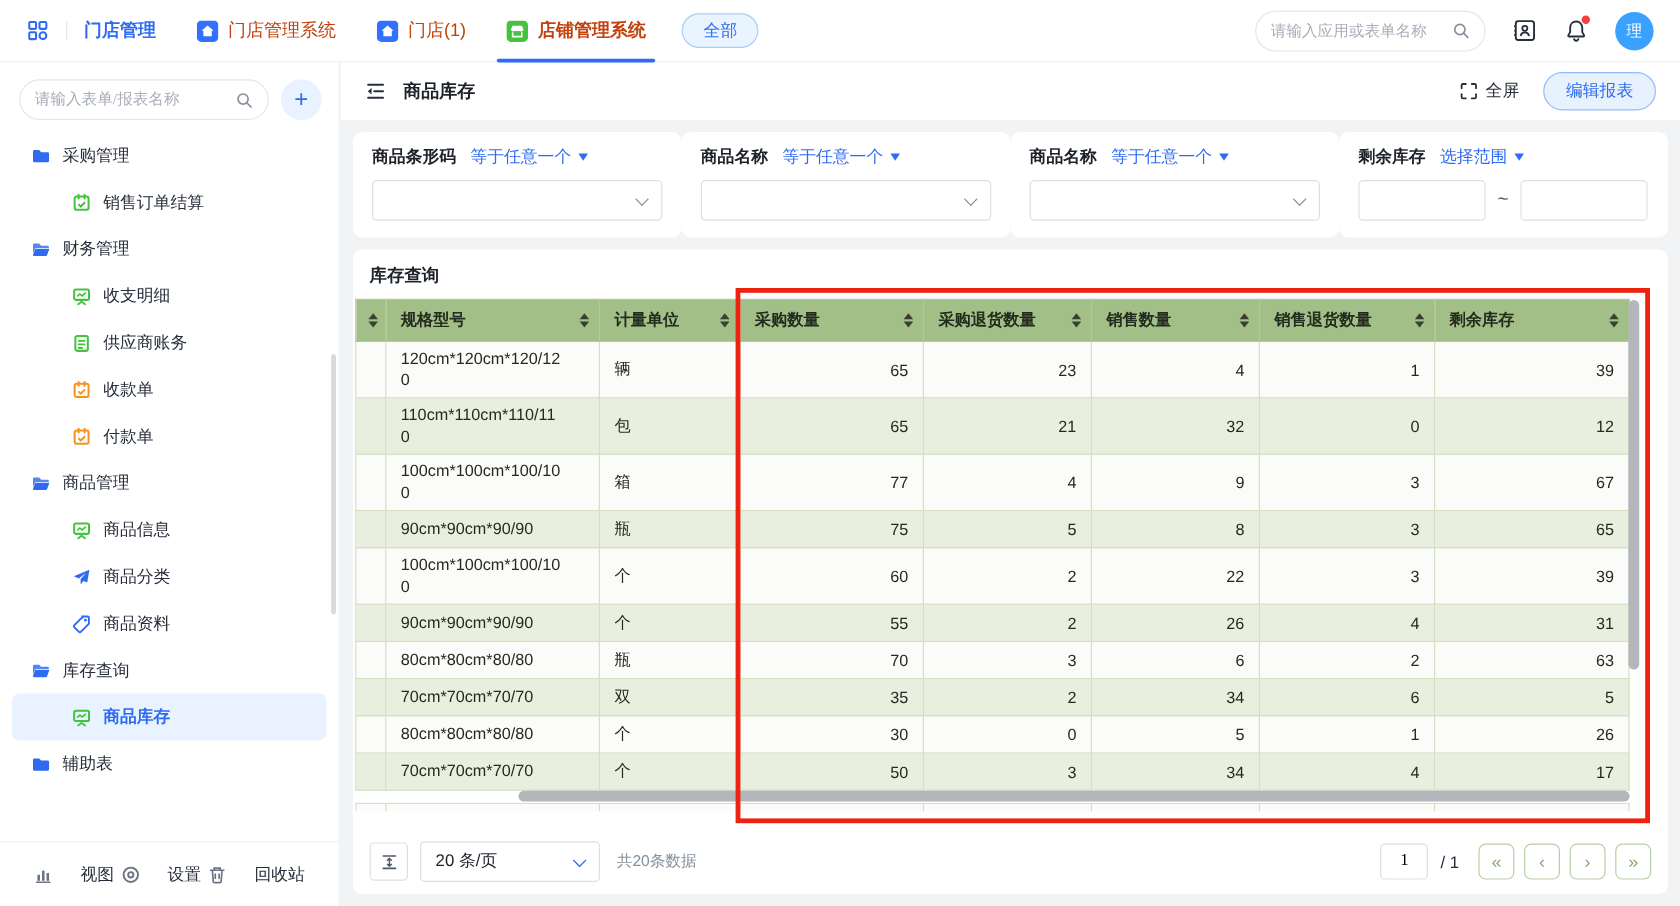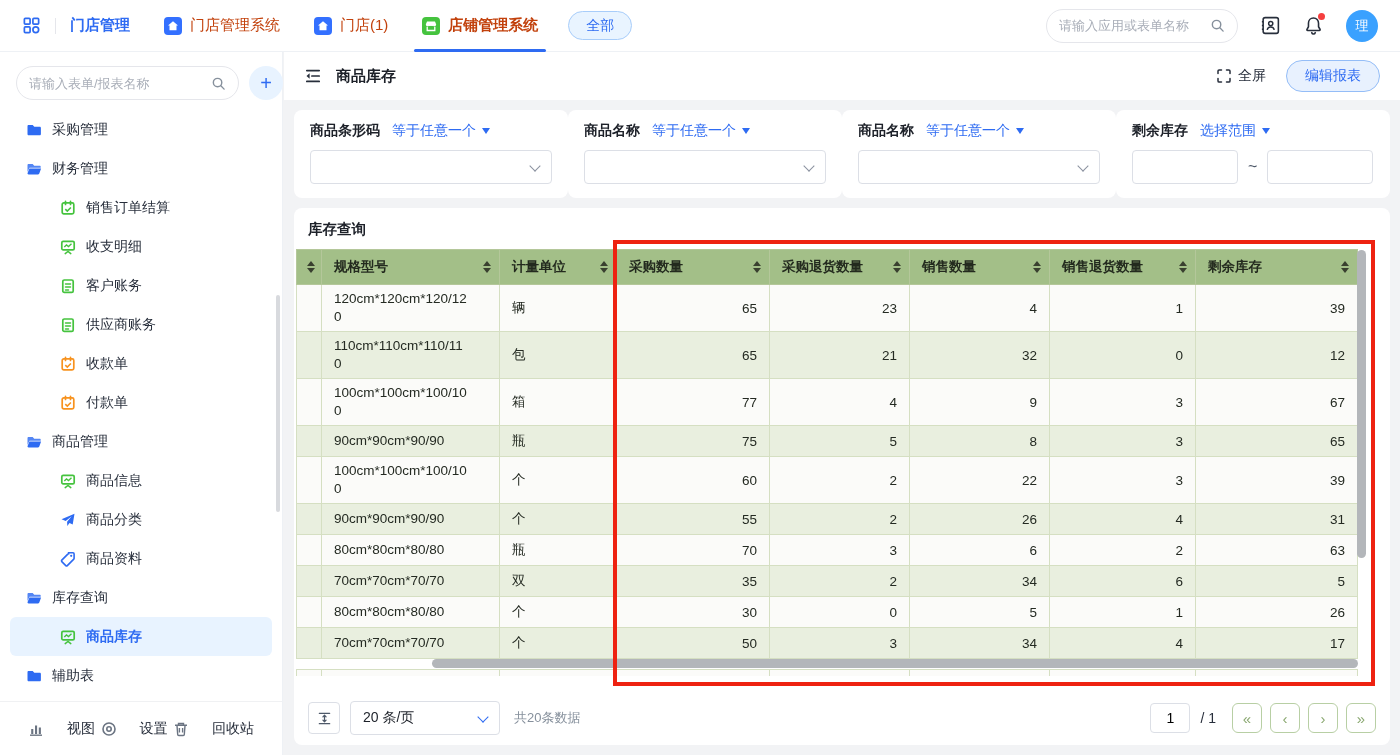--- a/index.html
+++ b/index.html
@@ -1,19 +1,19 @@
 <!DOCTYPE html>
 <html><head>
 <meta charset="utf-8">
 <style>
 *{margin:0;padding:0;box-sizing:border-box}
 html,body{width:1400px;height:755px}
 body{font-family:"Liberation Sans","DejaVu Sans",sans-serif;background:#f2f3f5;position:relative;overflow:hidden;color:#1d2129}
 svg{display:block}
-input{font-family:Liberation Sans, sans-serif}
+input{font-family:Liberation Serif, serif}
 
 
 .topbar{position:absolute;top:0;left:0;right:0;height:52px;background:#fff;display:flex;align-items:center;padding:0 22px;border-bottom:1px solid #eef1f5;z-index:5}
 .grid-ic{color:#2e6bf2}
 .tb-div{width:1px;height:16px;background:#e5e6eb;margin-left:14px}
 .brand{color:#2e6bf2;font-size:15px;font-weight:600;margin-left:14px;cursor:pointer}
 .tabs{display:flex;align-items:center;height:52px}
 .tab{display:flex;align-items:center;gap:8px;height:52px;margin-left:34px;position:relative;font-size:15px;color:#c2410c;cursor:pointer;white-space:nowrap}
 .tab.active{font-weight:700}
 .tab.active::after{content:"";position:absolute;left:-8px;right:-8px;bottom:0;height:3px;background:#2e6bf2;border-radius:2px}
@@ -197,57 +197,48 @@
   </div>
   <div class="tree">
       <div class="tree-item lvl0">
         <span class="ti-ic blue">
           <svg viewBox="0 0 16 16">
             <path d="M2.5 3h4.2l1.6 1.8h5.4c.7 0 1.2.5 1.2 1.2v6c0 .7-.5 1.3-1.2 1.3H2.7c-.7 0-1.2-.6-1.2-1.3V4.2C1.5 3.5 1.9 3 2.5 3z" fill="currentColor"></path>
           </svg>
         </span>
         <span>采购管理</span>
       </div>
-      <div class="tree-item lvl0">
-        <span class="ti-ic blue">
-          <svg viewBox="0 0 16 16">
-            <path d="M2.5 3h4.2l1.5 1.7h5.5c.6 0 1 .4 1 1v1.1H3.5L1.5 11V4.2C1.5 3.5 1.9 3 2.5 3z" fill="currentColor" opacity=".82"></path>
-            <path d="M3.4 7.4h11.7l-1.8 5.2c-.2.5-.6.8-1.1.8H2.6c-.8 0-1.3-.7-1-1.4z" fill="currentColor"></path>
-          </svg>
-        </span>
-        <span>财务管理</span>
-      </div>
       <div class="tree-item lvl1">
         <span class="ti-ic green">
           <svg viewBox="0 0 16 16">
             <rect x="2.2" y="2.8" width="11.6" height="11" rx="1.6" fill="none" stroke="currentColor" stroke-width="1.7"></rect>
             <path d="M5.5 1.4v3M10.5 1.4v3" stroke="currentColor" stroke-width="1.7" stroke-linecap="round"></path>
             <path d="M5.3 9.1l2 2 3.6-3.6" fill="none" stroke="currentColor" stroke-width="1.6"></path>
           </svg>
         </span>
         <span>销售订单结算</span>
       </div>
+      <div class="tree-item lvl0">
+        <span class="ti-ic blue">
+          <svg viewBox="0 0 16 16">
+            <path d="M2.5 3h4.2l1.5 1.7h5.5c.6 0 1 .4 1 1v1.1H3.5L1.5 11V4.2C1.5 3.5 1.9 3 2.5 3z" fill="currentColor" opacity=".82"></path>
+            <path d="M3.4 7.4h11.7l-1.8 5.2c-.2.5-.6.8-1.1.8H2.6c-.8 0-1.3-.7-1-1.4z" fill="currentColor"></path>
+          </svg>
+        </span>
+        <span>财务管理</span>
+      </div>
       <div class="tree-item lvl1">
         <span class="ti-ic green">
           <svg viewBox="0 0 16 16">
             <rect x="1.8" y="2.3" width="12.4" height="8.6" rx="1.4" fill="none" stroke="currentColor" stroke-width="1.7"></rect>
             <path d="M4.3 8l2.2-2 2 1.5 3-2.7" fill="none" stroke="currentColor" stroke-width="1.4"></path>
             <path d="M5.2 14.6L8 12.4l2.8 2.2" fill="none" stroke="currentColor" stroke-width="1.5" stroke-linecap="round"></path>
           </svg>
         </span>
         <span>收支明细</span>
-      </div>
-      <div class="tree-item lvl1">
-        <span class="ti-ic green">
-          <svg viewBox="0 0 16 16">
-            <rect x="2.8" y="2" width="10.4" height="12.4" rx="1.5" fill="none" stroke="currentColor" stroke-width="1.7"></rect>
-            <path d="M5.5 6h5M5.5 9h5M5.5 12h3" stroke="currentColor" stroke-width="1.5" stroke-linecap="round"></path>
-          </svg>
-        </span>
-        <span>客户账务</span>
       </div>
       <div class="tree-item lvl1">
         <span class="ti-ic green">
           <svg viewBox="0 0 16 16">
             <rect x="2.8" y="2" width="10.4" height="12.4" rx="1.5" fill="none" stroke="currentColor" stroke-width="1.7"></rect>
             <path d="M5.5 6h5M5.5 9h5M5.5 12h3" stroke="currentColor" stroke-width="1.5" stroke-linecap="round"></path>
           </svg>
         </span>
         <span>供应商账务</span>
       </div>

